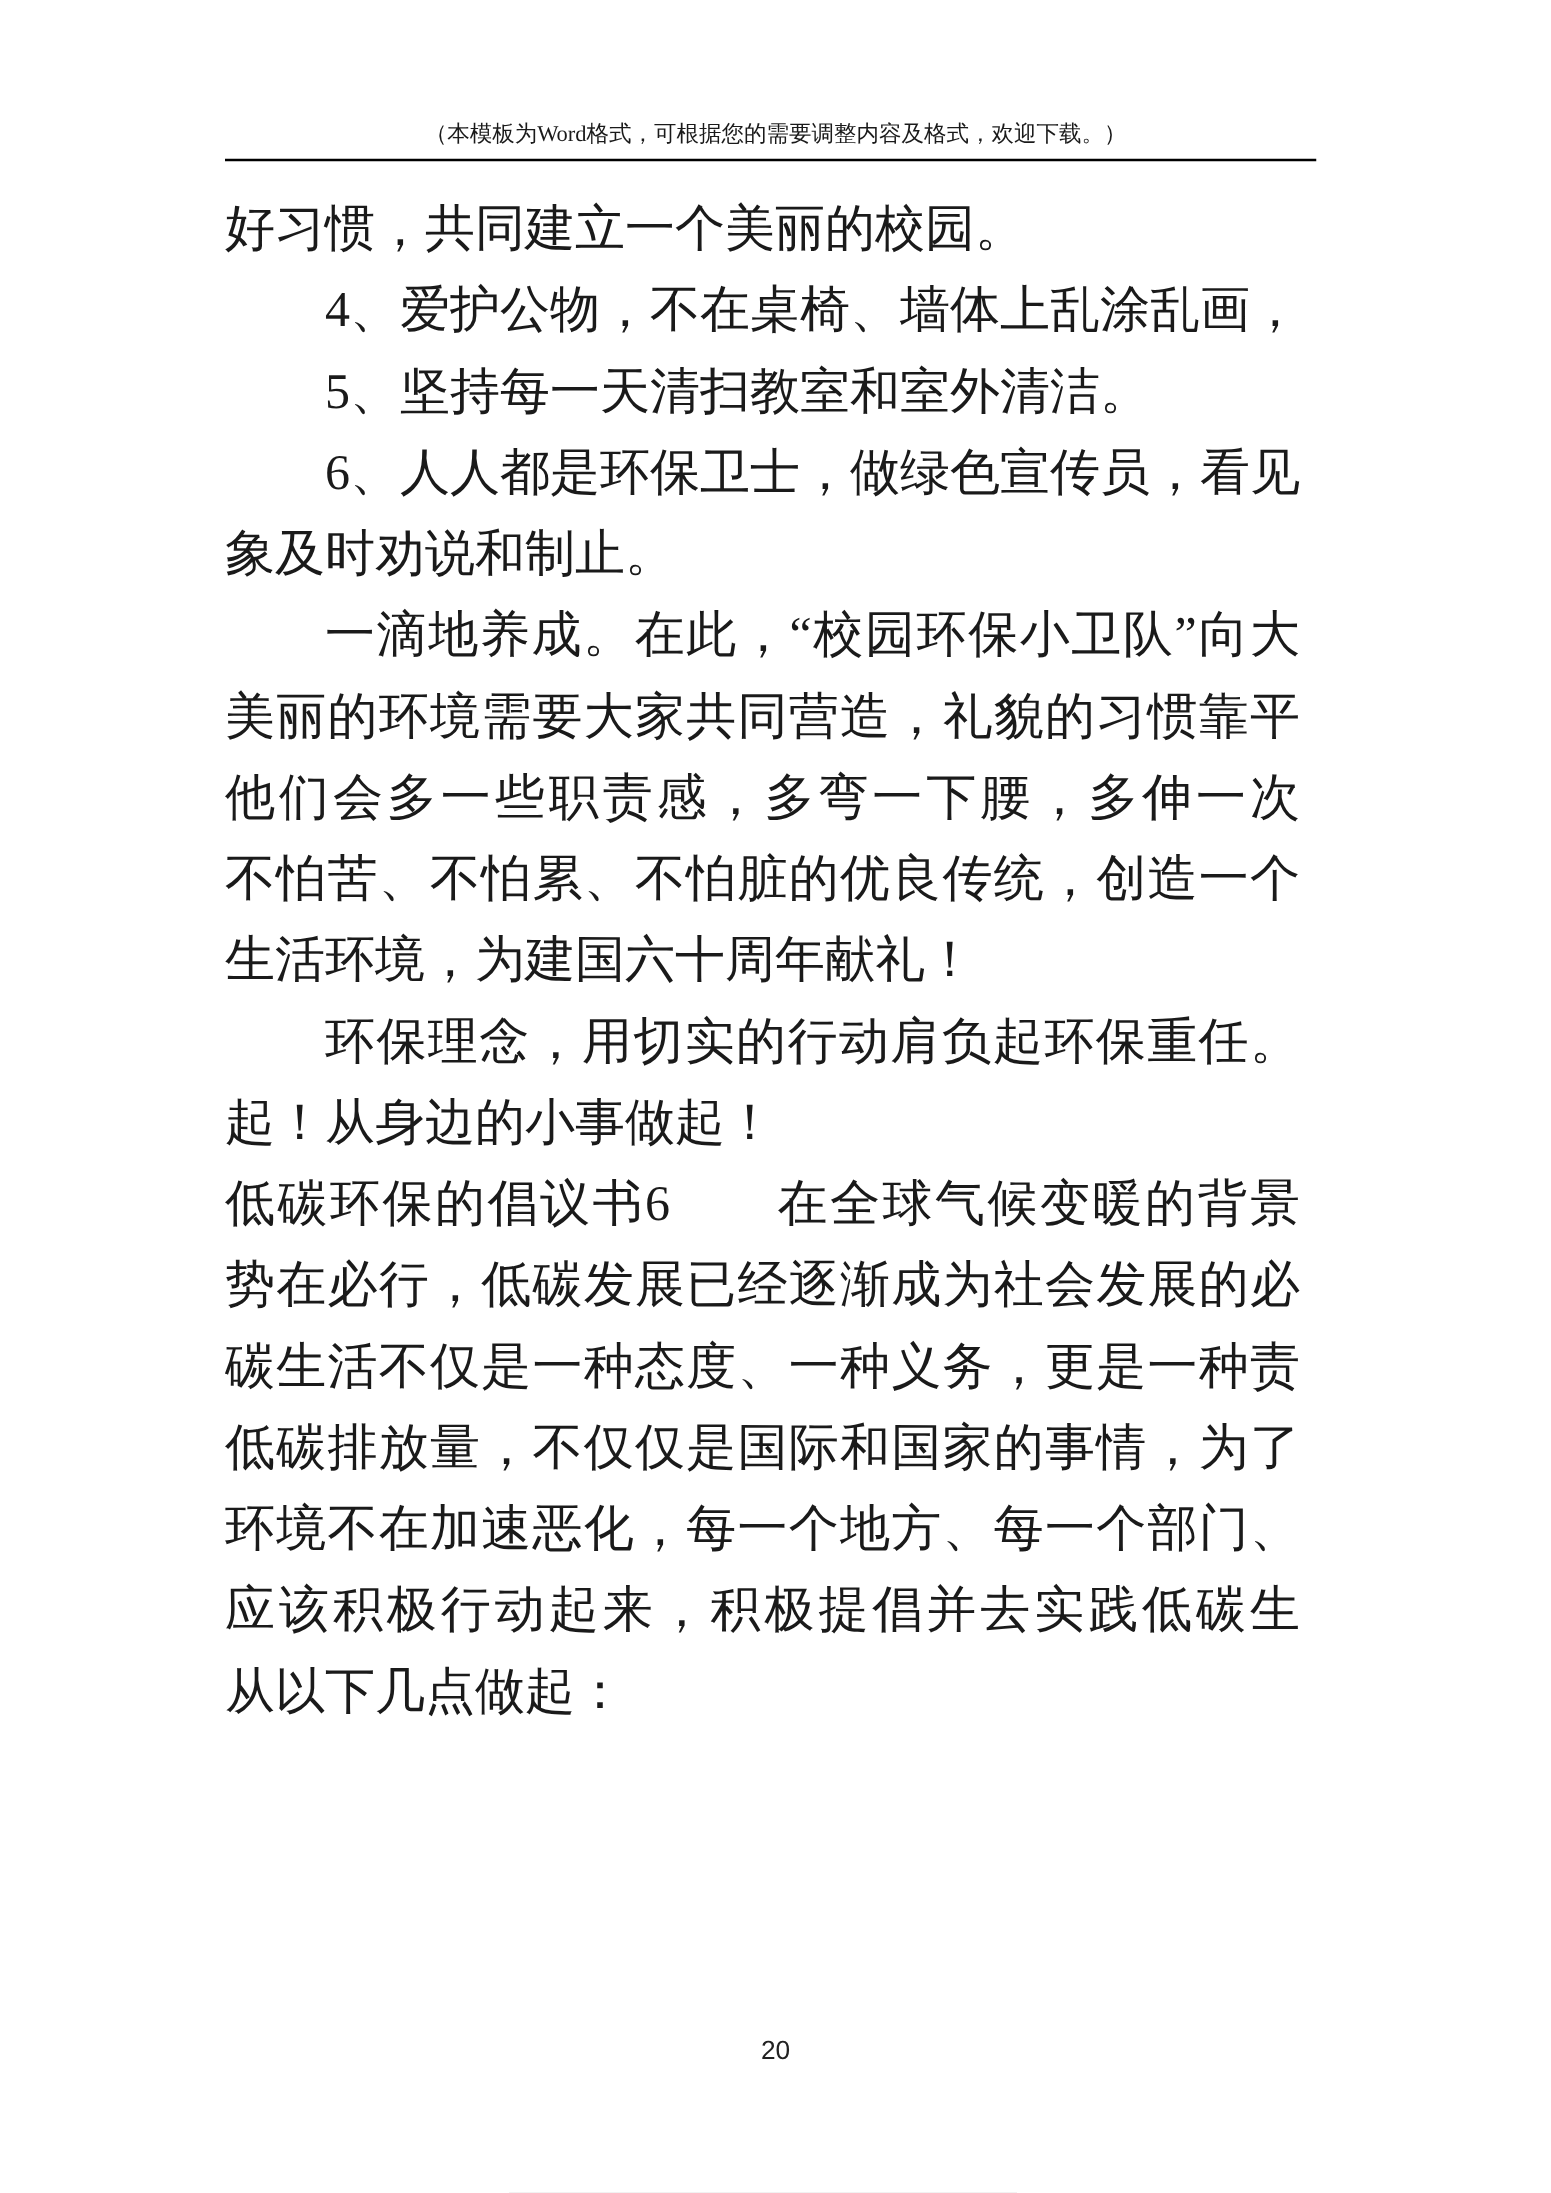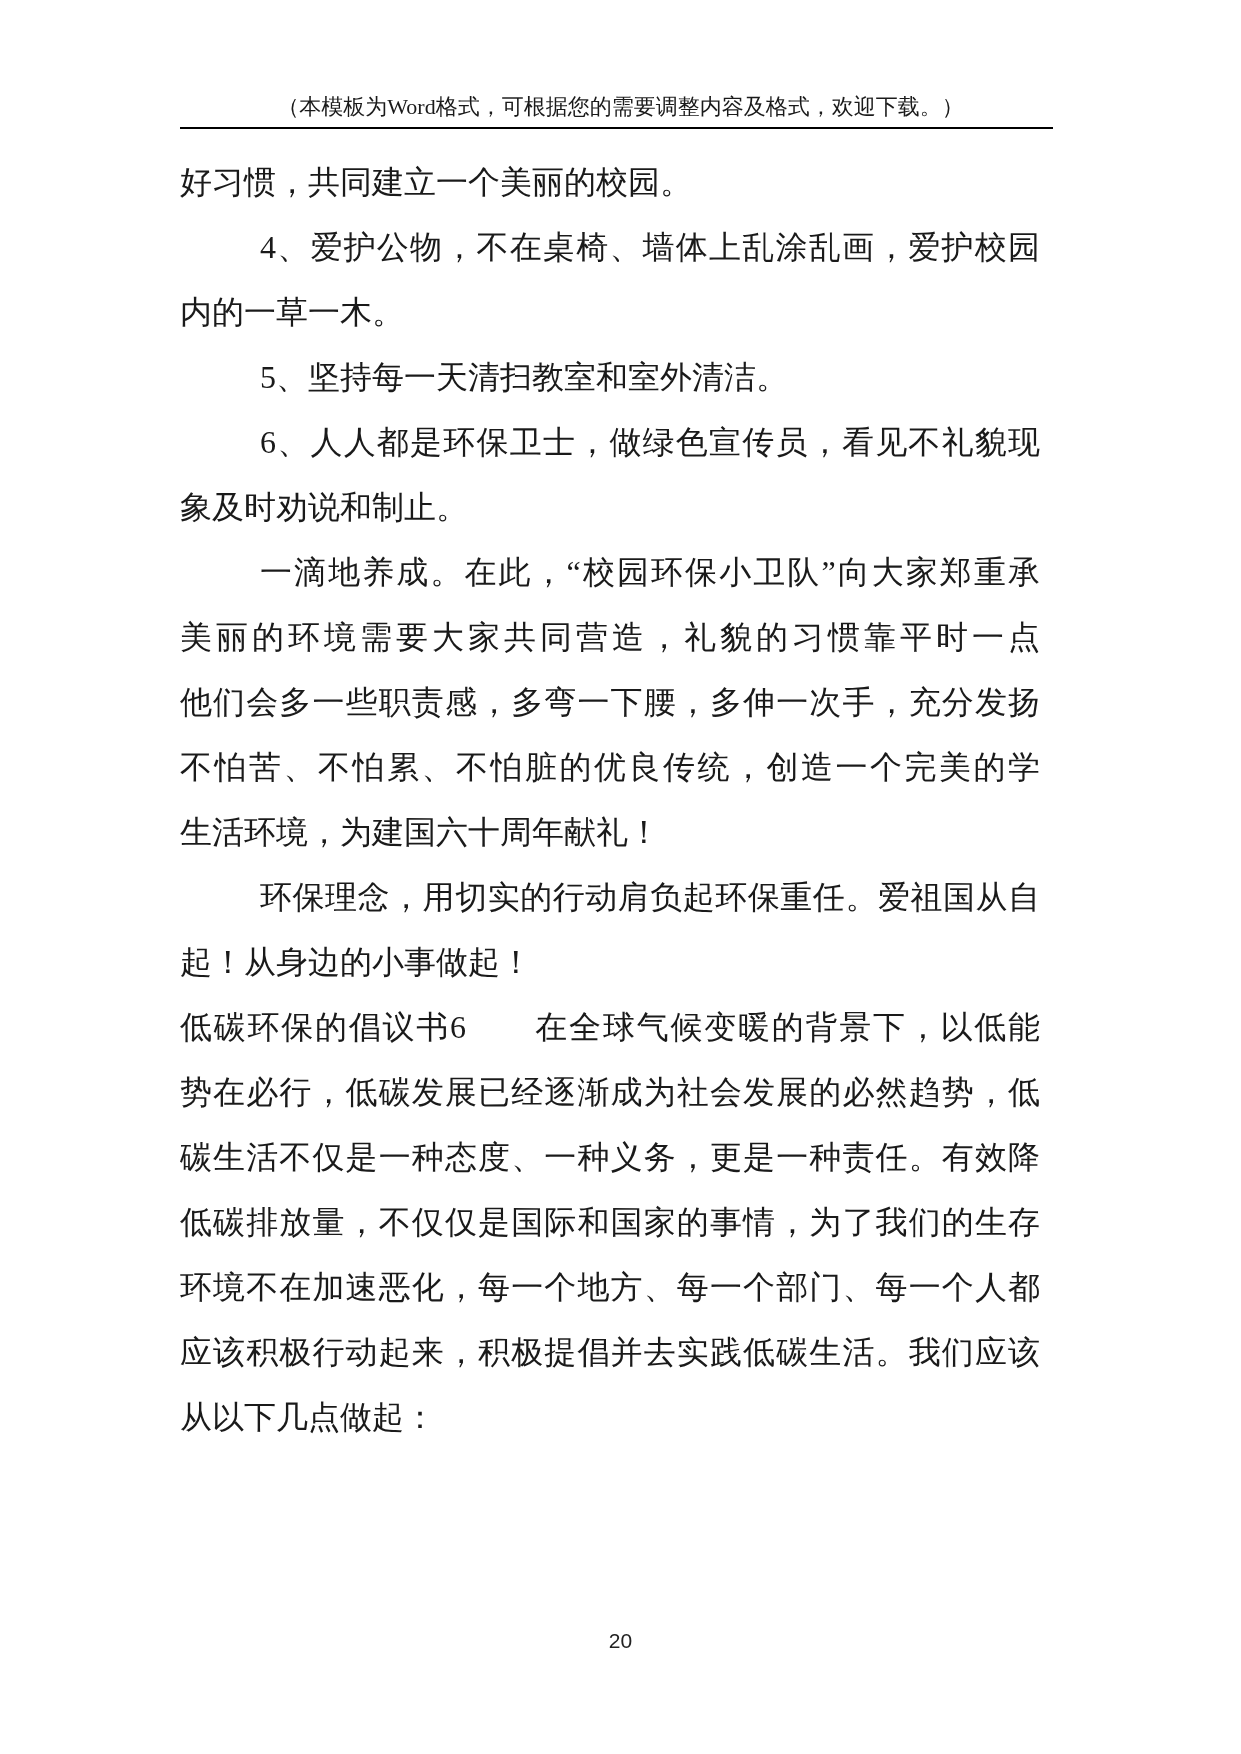--- a/index.html
+++ b/index.html
@@ -17,39 +17,39 @@
     font-family: "Liberation Serif", "DejaVu Serif", serif;
     overflow: hidden;
   }
   
   .header-note {
     position: absolute;
     top: 90px;
     left: 140px;
     width: 961px;
     text-align: center;
-    font-size: 22px;
+    font-size: 18px;
     line-height: 34px;
     white-space: nowrap;
   }
   .header-rule {
     position: absolute;
     top: 127px;
     left: 180px;
     width: 873px;
     height: 0;
     border-top: 2px solid #000000;
   }
   
   .doc-body {
     position: absolute;
     top: 150px;
     left: 180px;
     width: 860px;
-    font-size: 32px;
+    font-size: 40px;
     line-height: 65px;
   }
   .para {
     margin: 0;
     padding: 0;
   }
   .tline {
     height: 65px;
     text-align: justify;
     text-align-last: justify;
@@ -83,21 +83,20 @@
   <div class="header-note">（本模板为Word格式，可根据您的需要调整内容及格式，欢迎下载。）</div>
 
   <div class="header-rule"></div>
 
   <div class="doc-body" id="doc-body">
       <div class="para">
         <div class="tline">好习惯，共同建立一个美丽的校园。</div>
       </div>
       <div class="para indent">
         <div class="tline">4、爱护公物，不在桌椅、墙体上乱涂乱画，爱护校园</div>
-        <div class="tline">内的一草一木。</div>
       </div>
       <div class="para indent">
         <div class="tline">5、坚持每一天清扫教室和室外清洁。</div>
       </div>
       <div class="para indent">
         <div class="tline">6、人人都是环保卫士，做绿色宣传员，看见不礼貌现</div>
         <div class="tline">象及时劝说和制止。</div>
       </div>
       <div class="para indent">
         <div class="tline">一滴地养成。在此，“校园环保小卫队”向大家郑重承诺，</div>

